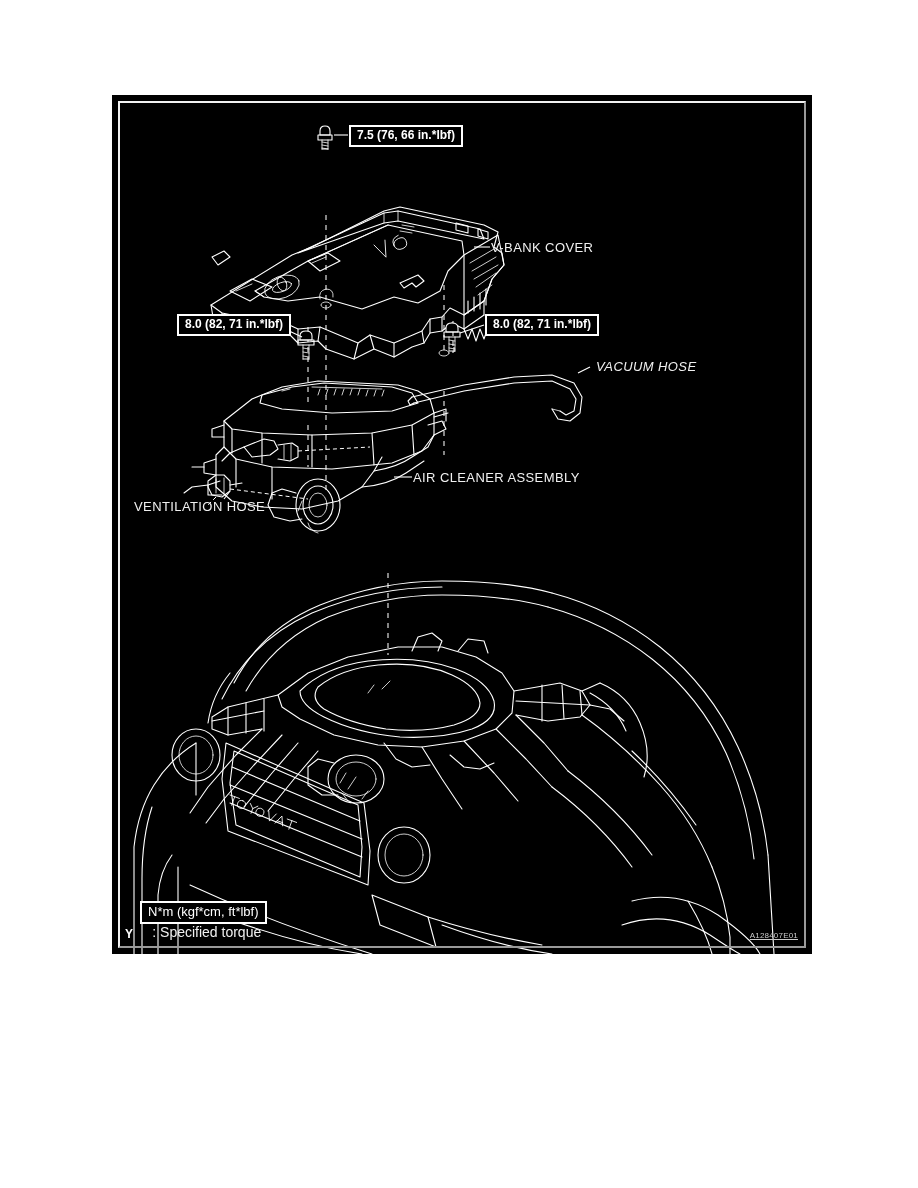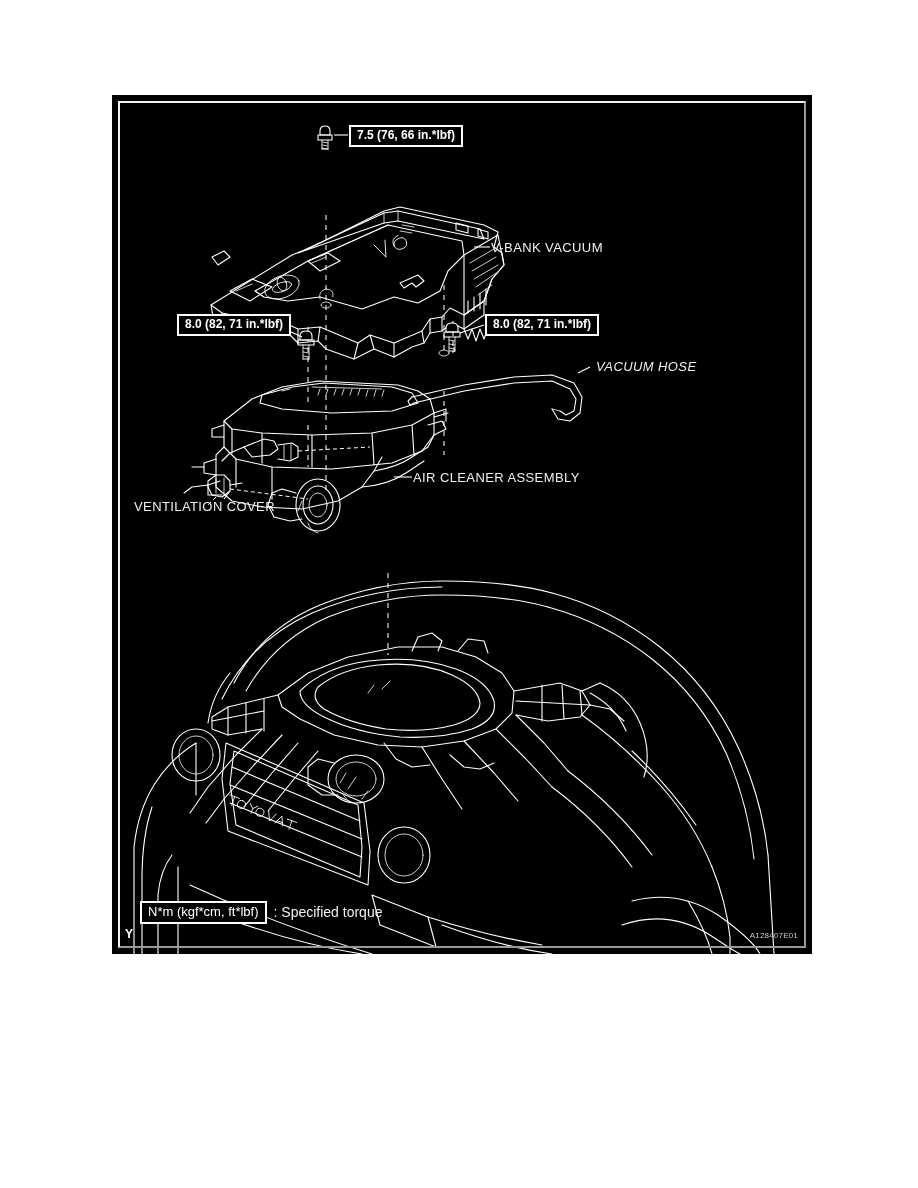--- a/index.html
+++ b/index.html
@@ -72,20 +72,21 @@
     white-space: nowrap;
     line-height: 1.05;
   }
   #legend-row {
     position: absolute;
     left: 28px;
     top: 806px;
     display: flex;
     align-items: center;
     white-space: nowrap;
+    flex-direction: column;
   }
   #legend-unit-box {
     color: #ffffff;
     background: #000000;
     border: 2px solid #ffffff;
     font-family: "Liberation Sans", sans-serif;
     font-size: 13px;
     padding: 2px 6px 3px 6px;
     line-height: 1.05;
   }
@@ -107,20 +108,21 @@
   }
   #figure-id {
     position: absolute;
     right: 14px;
     top: 836px;
     color: #c9c9c9;
     font-family: "Liberation Sans", sans-serif;
     font-size: 8px;
     letter-spacing: 0.2px;
     white-space: nowrap;
+    text-decoration: underline;
   }
 </style>
 </head>
 <body>
 
 <div id="page">
 
   <div id="figure-panel">
 
     <svg id="figure-svg" viewBox="0 0 700 859">
@@ -425,27 +427,27 @@
       </g>
 
     </svg>
 
     <div class="torque-box" style="left:237px; top:30px;">7.5 (76, 66 in.*lbf)</div>
 
     <div class="torque-box" style="left:65px; top:219px;">8.0 (82, 71 in.*lbf)</div>
 
     <div class="torque-box" style="left:373px; top:219px;">8.0 (82, 71 in.*lbf)</div>
 
-    <div class="callout" style="left:379px; top:145px;">V-BANK VACUUM</div>
+    <div class="callout" style="left:379px; top:145px;">V-BANK COVER</div>
 
     <div class="callout" style="left:484px; top:264px;font-style:italic;">VACUUM HOSE</div>
 
     <div class="callout" style="left:301px; top:375px;">AIR CLEANER ASSEMBLY</div>
 
-    <div class="callout" style="left:22px; top:404px;">VENTILATION COVER</div>
+    <div class="callout" style="left:22px; top:404px;">VENTILATION HOSE</div>
 
     <svg style="position:absolute; left:0; top:0; width:700px; height:859px; pointer-events:none;" viewBox="0 0 700 859">
       <path class="lead" d="M362,152 L378,152"></path>
       <path class="lead" d="M466,278 L478,272"></path>
       <path class="lead" d="M282,382 L300,382"></path>
       <path class="lead" d="M118,396 L112,404"></path>
     </svg>
 
     <div id="legend-row">
       <span id="legend-unit-box">N*m (kgf*cm, ft*lbf)</span>

